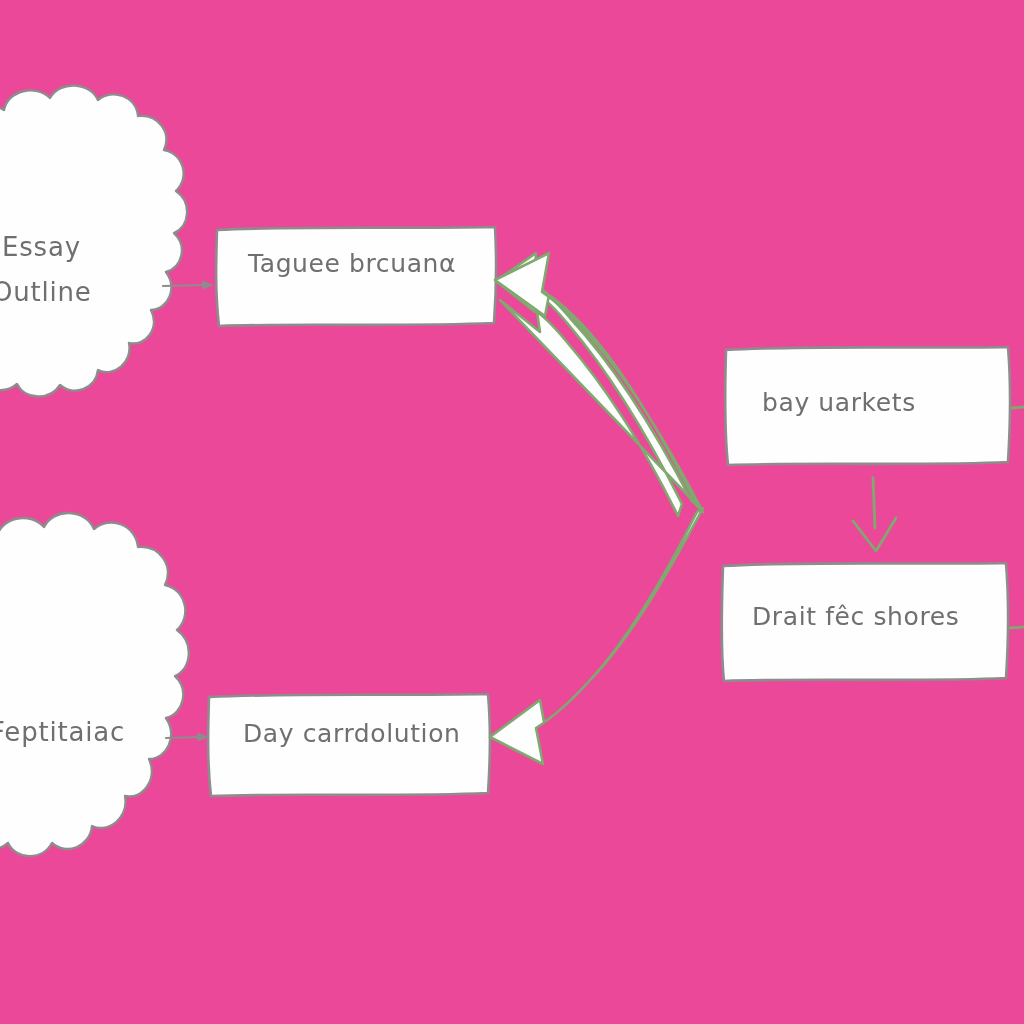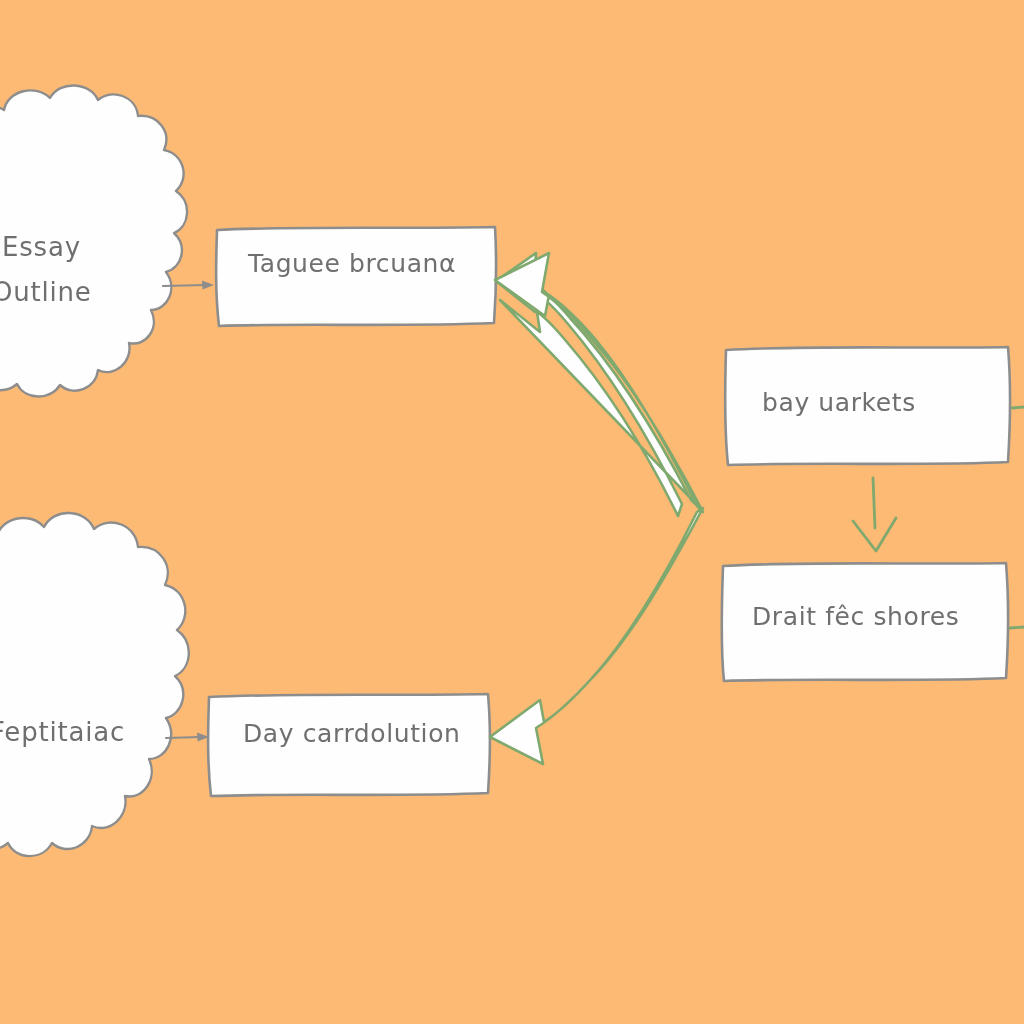--- a/index.html
+++ b/index.html
@@ -10,21 +10,21 @@
   body {
     width: 1024px;
     height: 1024px;
     overflow: hidden;
     font-family: "DejaVu Sans", sans-serif;
   }
   #canvas-root {
     position: relative;
     width: 1024px;
     height: 1024px;
-    background: #fdba74;
+    background: #ec4899;
   }
   #diagram-svg {
     position: absolute;
     top: 0;
     left: 0;
     width: 1024px;
     height: 1024px;
     display: block;
   }
   .node-label {

